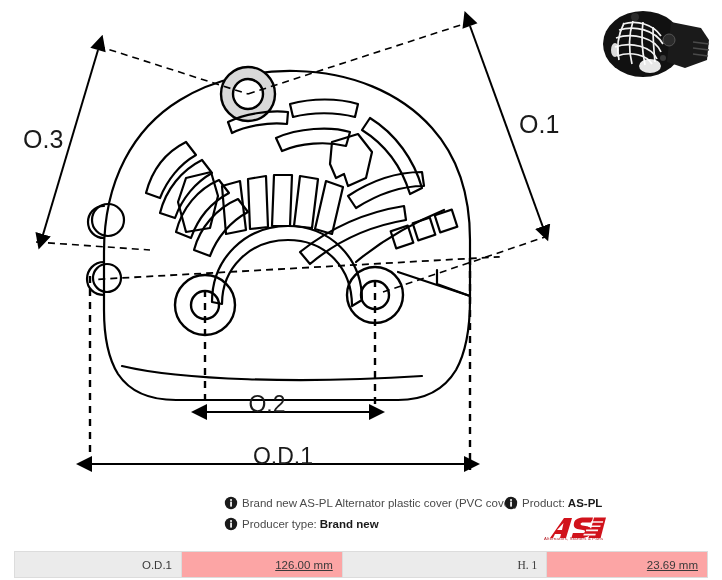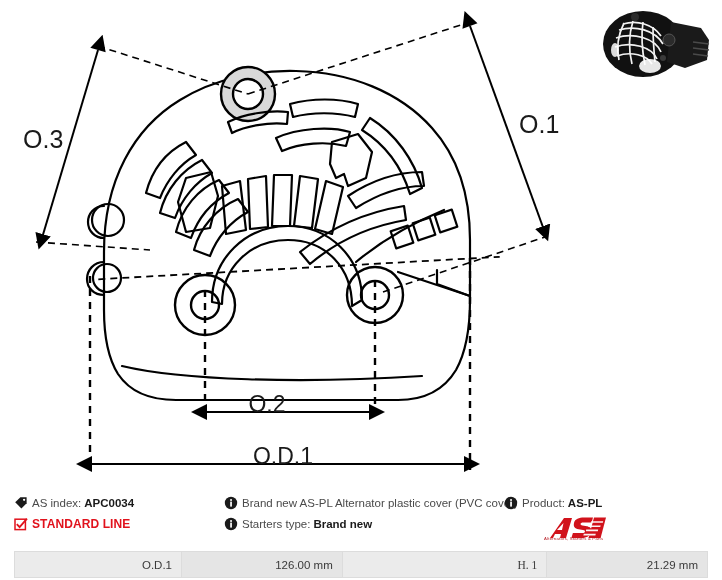--- a/index.html
+++ b/index.html
@@ -119,21 +119,21 @@
     border: 1px solid #dcdcdc;
     font-size: 11.5px;
     color: #3a3a3a;
     text-align: right;
     padding: 0 9px;
     height: 25px;
     vertical-align: middle;
     white-space: nowrap;
   }
   td.cell-key   { background: #ebebeb; }
-  td.cell-value { background: #e5e5e5; }
+  td.cell-value { background: #fca5a5; text-decoration: underline; }
 </style>
 </head>
 <body>
 
 <div id="page">
 
   <div id="drawing-area">
     <svg id="drawing-svg" width="722" height="492" viewBox="0 0 722 492">
 
       <g fill="none" stroke="#000000" stroke-width="2.2" stroke-linejoin="round" stroke-linecap="round">
@@ -323,62 +323,41 @@
       <ellipse cx="18" cy="44" rx="4" ry="7" fill="#ffffff" opacity="0.85"></ellipse>
 
       <circle cx="72" cy="34" r="6" fill="#2b2b2b" stroke="#555" stroke-width="1"></circle>
       <circle cx="38" cy="11" r="4" fill="#2b2b2b"></circle>
       <circle cx="66" cy="52" r="3" fill="#3a3a3a"></circle>
     </svg>
   </div>
 
   <div id="info-block">
 
-    <div class="info-col" id="info-col-left">
-      <div class="info-row">
-        <span class="ico">
-          <svg width="14" height="14" viewBox="0 0 14 14">
-            <path d="M1.2 6.2 L6.4 1.2 L12.6 1.2 L12.6 7.2 L7.4 12.4 Z" fill="#1a1a1a"></path>
-            <circle cx="10.1" cy="3.8" r="1.15" fill="#ffffff"></circle>
-          </svg>
-        </span>
-        <span class="label">AS index:</span>
-        <span class="value">APC0034</span>
-      </div>
-      <div class="info-row">
-        <span class="ico">
-          <svg width="14" height="14" viewBox="0 0 14 14">
-            <rect x="1" y="2.2" width="10.4" height="10.4" fill="none" stroke="#e1121c" stroke-width="1.5"></rect>
-            <path d="M2.8 7.2 L5.6 10.2 L13 1.6" fill="none" stroke="#e1121c" stroke-width="1.8"></path>
-          </svg>
-        </span>
-        <span class="standard-line">STANDARD LINE</span>
-      </div>
-    </div>
 
     <div class="info-col" id="info-col-mid">
       <div class="info-row">
         <span class="ico">
           <svg width="14" height="14" viewBox="0 0 14 14">
             <circle cx="7" cy="7" r="6.2" fill="#1a1a1a"></circle>
             <rect x="6.2" y="5.6" width="1.7" height="5" fill="#ffffff"></rect>
             <rect x="6.2" y="3.1" width="1.7" height="1.8" fill="#ffffff"></rect>
           </svg>
         </span>
         <span class="label">Brand new AS-PL Alternator plastic cover (PVC cover)</span>
       </div>
       <div class="info-row">
         <span class="ico">
           <svg width="14" height="14" viewBox="0 0 14 14">
             <circle cx="7" cy="7" r="6.2" fill="#1a1a1a"></circle>
             <rect x="6.2" y="5.6" width="1.7" height="5" fill="#ffffff"></rect>
             <rect x="6.2" y="3.1" width="1.7" height="1.8" fill="#ffffff"></rect>
           </svg>
         </span>
-        <span class="label">Starters type:</span>
+        <span class="label">Producer type:</span>
         <span class="value">Brand new</span>
       </div>
     </div>
 
     <div class="info-col" id="info-col-right">
       <div class="info-row">
         <span class="ico">
           <svg width="14" height="14" viewBox="0 0 14 14">
             <circle cx="7" cy="7" r="6.2" fill="#1a1a1a"></circle>
             <rect x="6.2" y="5.6" width="1.7" height="5" fill="#ffffff"></rect>
@@ -414,18 +393,18 @@
       <div id="logo-tagline">Alternators, Starters &amp; Parts</div>
     </div>
   </div>
 
   <table id="spec-table">
     <tbody>
       <tr>
         <td class="cell-key" style="width:24%;">O.D.1</td>
         <td class="cell-value" style="width:23%;">126.00 mm</td>
         <td class="cell-key" style="width:30%;font-family:Liberation Serif, serif;">H. 1</td>
-        <td class="cell-value" style="width:23%;">21.29 mm</td>
+        <td class="cell-value" style="width:23%;">23.69 mm</td>
       </tr>
     </tbody>
   </table>
 
 </div>
 
 </body></html>

